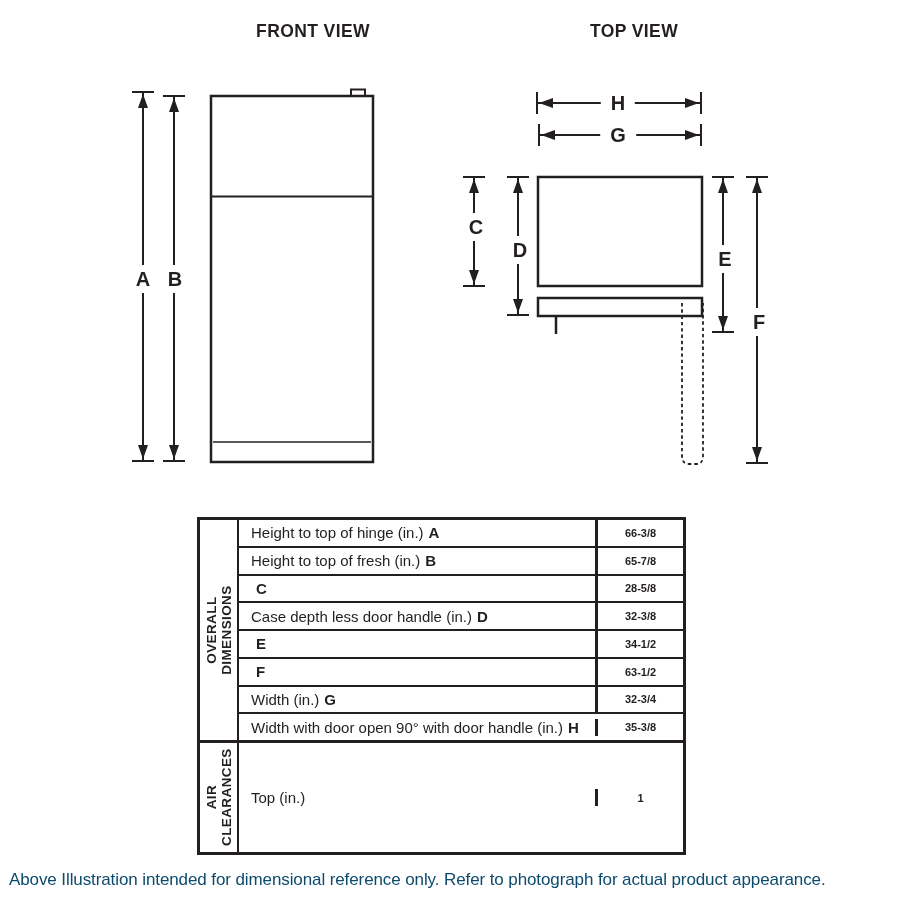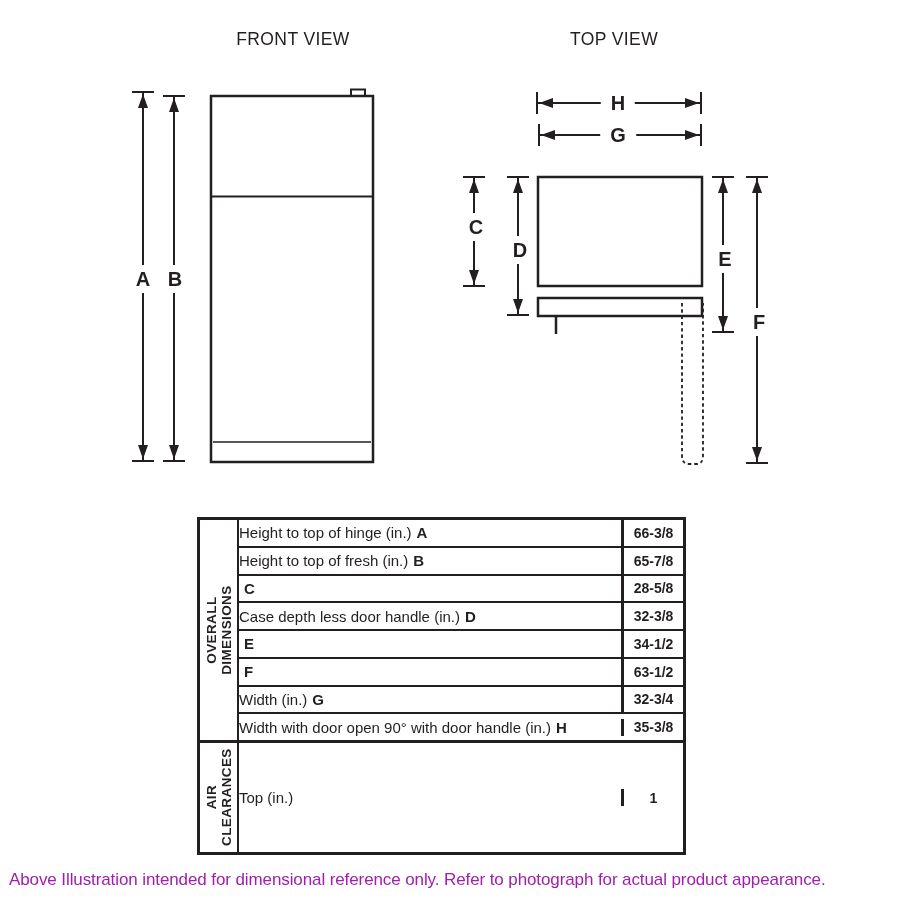--- a/index.html
+++ b/index.html
@@ -4,22 +4,22 @@
 <style>
   :root { --ink: #231f20; }
   * { box-sizing: border-box; }
   html, body { margin: 0; padding: 0; background: #ffffff; }
   .stage {
     position: relative; width: 900px; height: 900px;
     background: #ffffff; overflow: hidden;
     font-family: "Liberation Sans", sans-serif; color: var(--ink);
   }
   .view-title {
-    position: absolute; top: 29px; transform: translateX(-50%);
-    font-weight: normal; font-size: 17.5px; letter-spacing: 0.4px; white-space: nowrap;
+    position: absolute; top: 21px; transform: translateX(-50%);
+    font-weight: bold; font-size: 17.5px; letter-spacing: 0.4px; white-space: nowrap; margin-left: 20px;
   }
   .view-title.front { left: 293px; }
   .view-title.top   { left: 614px; }
   svg.diagram { position: absolute; left: 0; top: 0; }
   svg.diagram line, svg.diagram rect, svg.diagram path { stroke: var(--ink); fill: none; }
   svg.diagram polygon { fill: var(--ink); stroke: none; }
   .dim-label {
     position: absolute; transform: translate(-50%, -50%);
     font-weight: bold; font-size: 20px; line-height: 1;
     background: #ffffff; padding: 4px 5px; z-index: 2; white-space: nowrap;
@@ -41,31 +41,31 @@
   .vtext {
     transform: rotate(-90deg); transform-origin: center;
     font-weight: bold; font-size: 13.5px; line-height: 1.12;
     text-align: center; letter-spacing: 0.4px; white-space: nowrap;
   }
   .vline { display: block; }
   .trows { flex: 1; display: flex; flex-direction: column; }
   .trow { flex: 1; display: flex; border-bottom: 2px solid var(--ink); min-height: 0; }
   .trow:last-child { border-bottom: none; align-items: center; }
   .tdesc {
-    flex: 1; display: flex; align-items: center; 
+    flex: 1; display: flex; align-items: center; padding-left: 12px;
     font-size: 15px; border-right: 3px solid var(--ink); white-space: nowrap;
   }
   .dl { margin-left: 5px; font-weight: bold; }
   .tval {
-    width: 59px; display: flex; align-items: center; justify-content: center;
-    font-weight: bold; font-size: 14px;
+    width: 85px; display: flex; align-items: center; justify-content: center;
+    font-weight: bold; font-size: 11px;
   }
   .caption {
     position: absolute; left: 9px; top: 870px; width: 888px;
-    font-size: 17px; color: #a21caf; letter-spacing: -0.1px; white-space: nowrap;
+    font-size: 17px; color: #0c4a6e; letter-spacing: -0.1px; white-space: nowrap;
   }
 </style>
 </head>
 <body>
 
 <div class="stage">
 
   <div class="view-title front">FRONT VIEW</div>
   <div class="view-title top">TOP VIEW</div>
 

